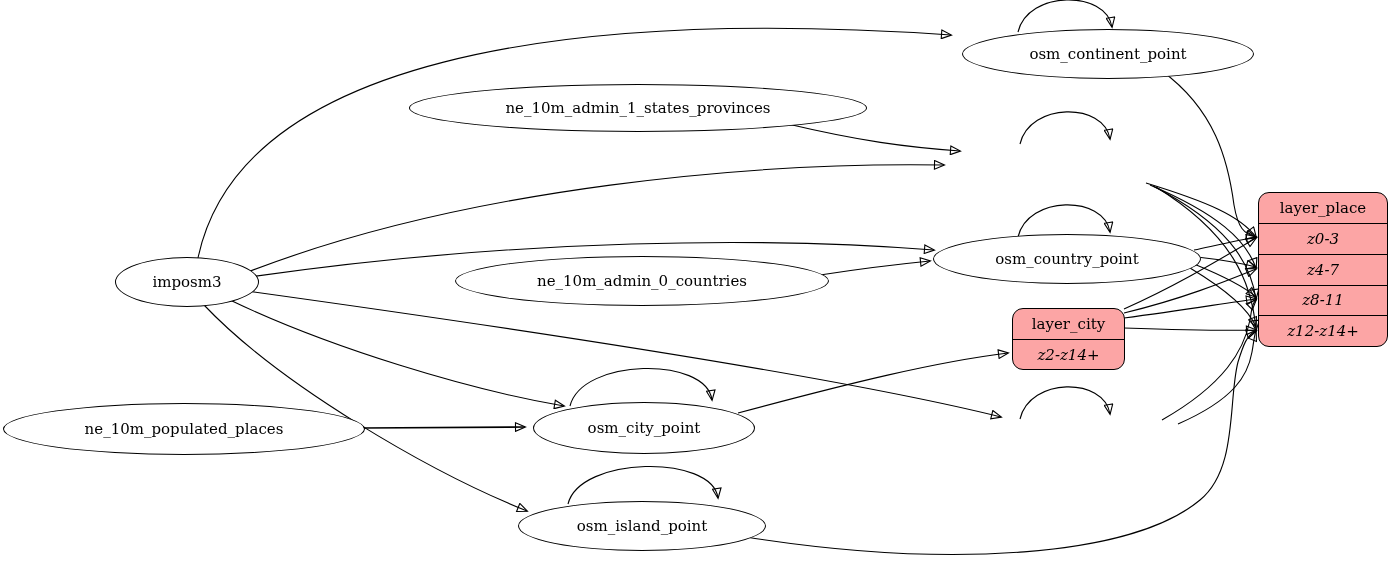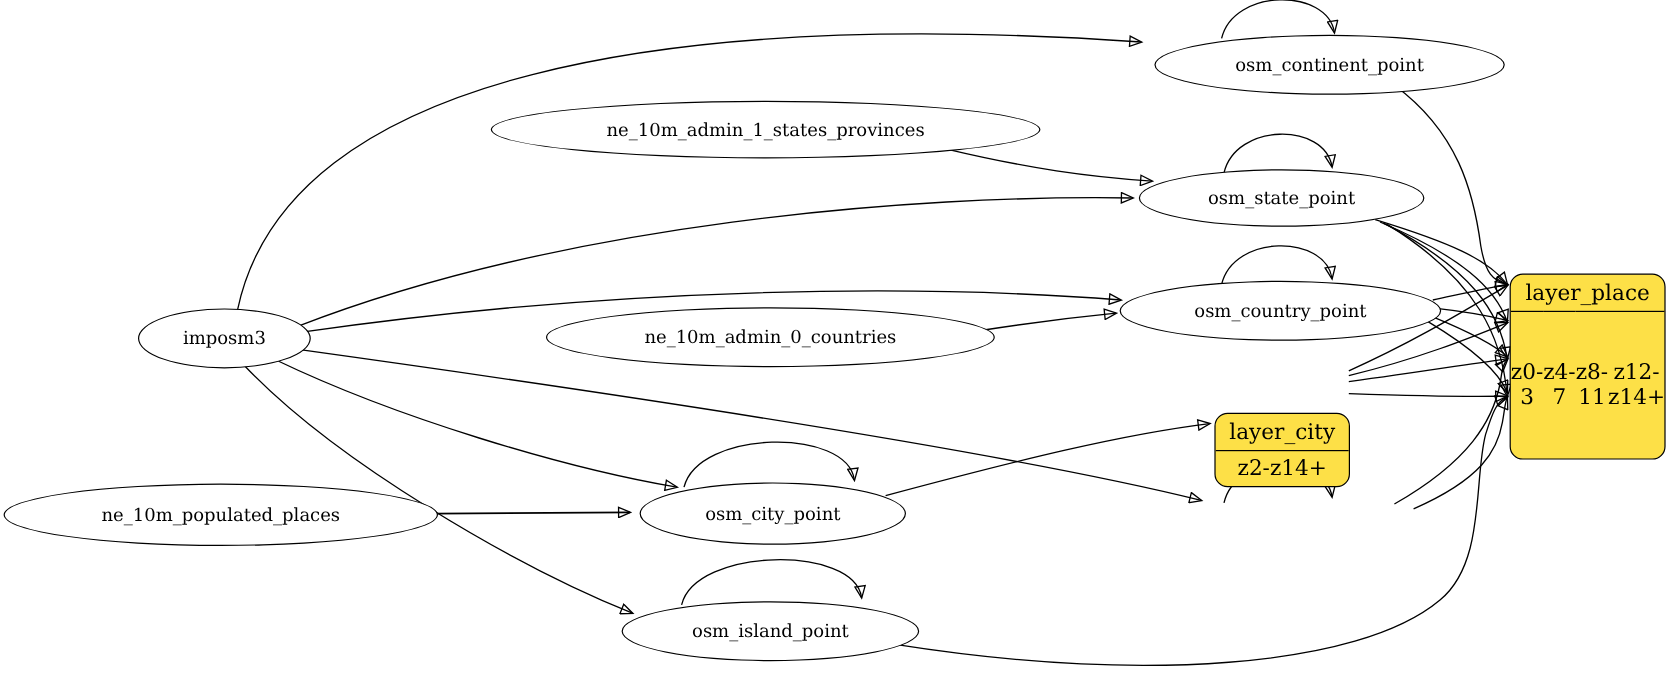--- a/index.html
+++ b/index.html
@@ -10,27 +10,27 @@
   }
   svg.edges{position:absolute;left:0;top:0;width:1395px;height:568px;}
   svg.edges path{fill:none;stroke:#000;stroke-width:1.1px;}
   svg.edges path.bold{stroke-width:1.6px;}
   .node{
     position:absolute;background:#fff;border:1px solid #000;border-radius:50%;
     display:flex;align-items:center;justify-content:center;
     font-size:15px;white-space:nowrap;line-height:1;
   }
   .record{
-    position:absolute;background:#fde047;border:1.4px solid #000;border-radius:11px;
-    overflow:hidden;display:flex;flex-direction:column;font-size:18px;text-align:center;margin-top:36px;
+    position:absolute;background:#fca5a5;border:1.4px solid #000;border-radius:11px;
+    overflow:hidden;display:flex;flex-direction:column;font-size:15px;text-align:center;
   }
   .record .rtitle{
     height:30px;display:flex;align-items:center;justify-content:center;flex:0 0 auto;
   }
-  .record .rrows{display:flex;flex-direction:row;flex:1 1 auto;}
+  .record .rrows{display:flex;flex-direction:column;flex:1 1 auto;font-style:italic;}
   .record .rrow{
     flex:1 1 auto;display:flex;align-items:center;justify-content:center;
     border-top:1px solid #000;
   }
 </style>
 </head>
 <body>
 
 <div class="diagram">
 
@@ -86,23 +86,20 @@
   </div>
   <div class="node" style="left:455px;top:256px;width:372px;height:48px;">
     <span>ne_10m_admin_0_countries</span>
   </div>
   <div class="node" style="left:3px;top:403px;width:360px;height:50px;">
     <span>ne_10m_populated_places</span>
   </div>
   <div class="node" style="left:962px;top:29px;width:290px;height:48px;">
     <span>osm_continent_point</span>
   </div>
-  <div class="node" style="left:949px;top:141px;width:236px;height:46px;">
-    <span>osm_state_point</span>
-  </div>
   <div class="node" style="left:933px;top:234px;width:266px;height:48px;">
     <span>osm_country_point</span>
   </div>
   <div class="node" style="left:533px;top:402px;width:220px;height:50px;">
     <span>osm_city_point</span>
   </div>
   <div class="node" style="left:518px;top:501px;width:246px;height:48px;justify-content:center;">
     <span>osm_island_point</span>
   </div>
 

